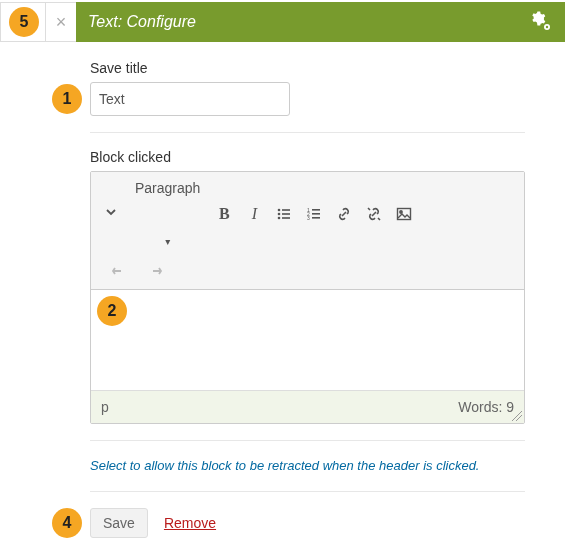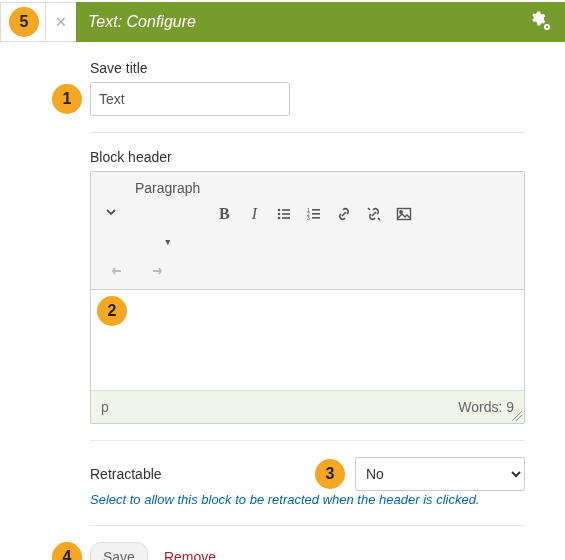--- a/index.html
+++ b/index.html
@@ -171,21 +171,21 @@
   .actions {
     margin-top: 14px;
     display: flex;
     align-items: center;
     gap: 16px;
     position: relative;
   }
   .save-btn {
     background: #f2f2f2;
     border: 1px solid #ddd;
-    border-radius: 11px;
+    border-radius: 3px;
     padding: 6px 12px;
     color: #666;
     font-size: 14px;
     cursor: pointer;
   }
   .remove-link {
     color: #b91c1c;
     text-decoration: underline;
     font-size: 14px;
     cursor: pointer;
@@ -231,21 +231,21 @@
 <div class="content">
 
   <div class="field-label">Save title</div>
   <div style="position:relative;">
     <div class="marker" style="left:-38px; top:2px;">1</div>
     <input class="title-input" type="text" value="Text" style="">
   </div>
 
   <hr class="divider">
 
-  <div class="field-label">Block header</div>
+  <div class="field-label">Block clicked</div>
 
   <div class="editor-wrap">
     <div class="toolbar">
       <span class="chev">
         <svg width="12" height="12" viewBox="0 0 12 12">
             <path d="M2 4l4 4 4-4" stroke="#555" stroke-width="1.8" fill="none"></path>
           </svg>
       </span>
       <span class="format-select">
         <span>Paragraph</span>
@@ -308,27 +308,20 @@
     </div>
     <div class="editor-status">
       <span>p</span>
       <span>Words: 9</span>
       <span class="resize-grip"></span>
     </div>
   </div>
 
   <hr class="divider">
 
-  <div class="retract-row">
-    <div class="field-label">Retractable</div>
-    <div class="marker" style="right:180px; top:2px;">3</div>
-    <select class="retract-select">
-      <option>No</option>
-    </select>
-  </div>
   <div class="help-text">Select to allow this block to be retracted when the header is clicked.</div>
 
   <hr class="divider">
 
   <div class="actions">
     <div class="marker" style="left:-38px; top:0;">4</div>
     <button class="save-btn">Save</button>
     <a class="remove-link">Remove</a>
   </div>
 

